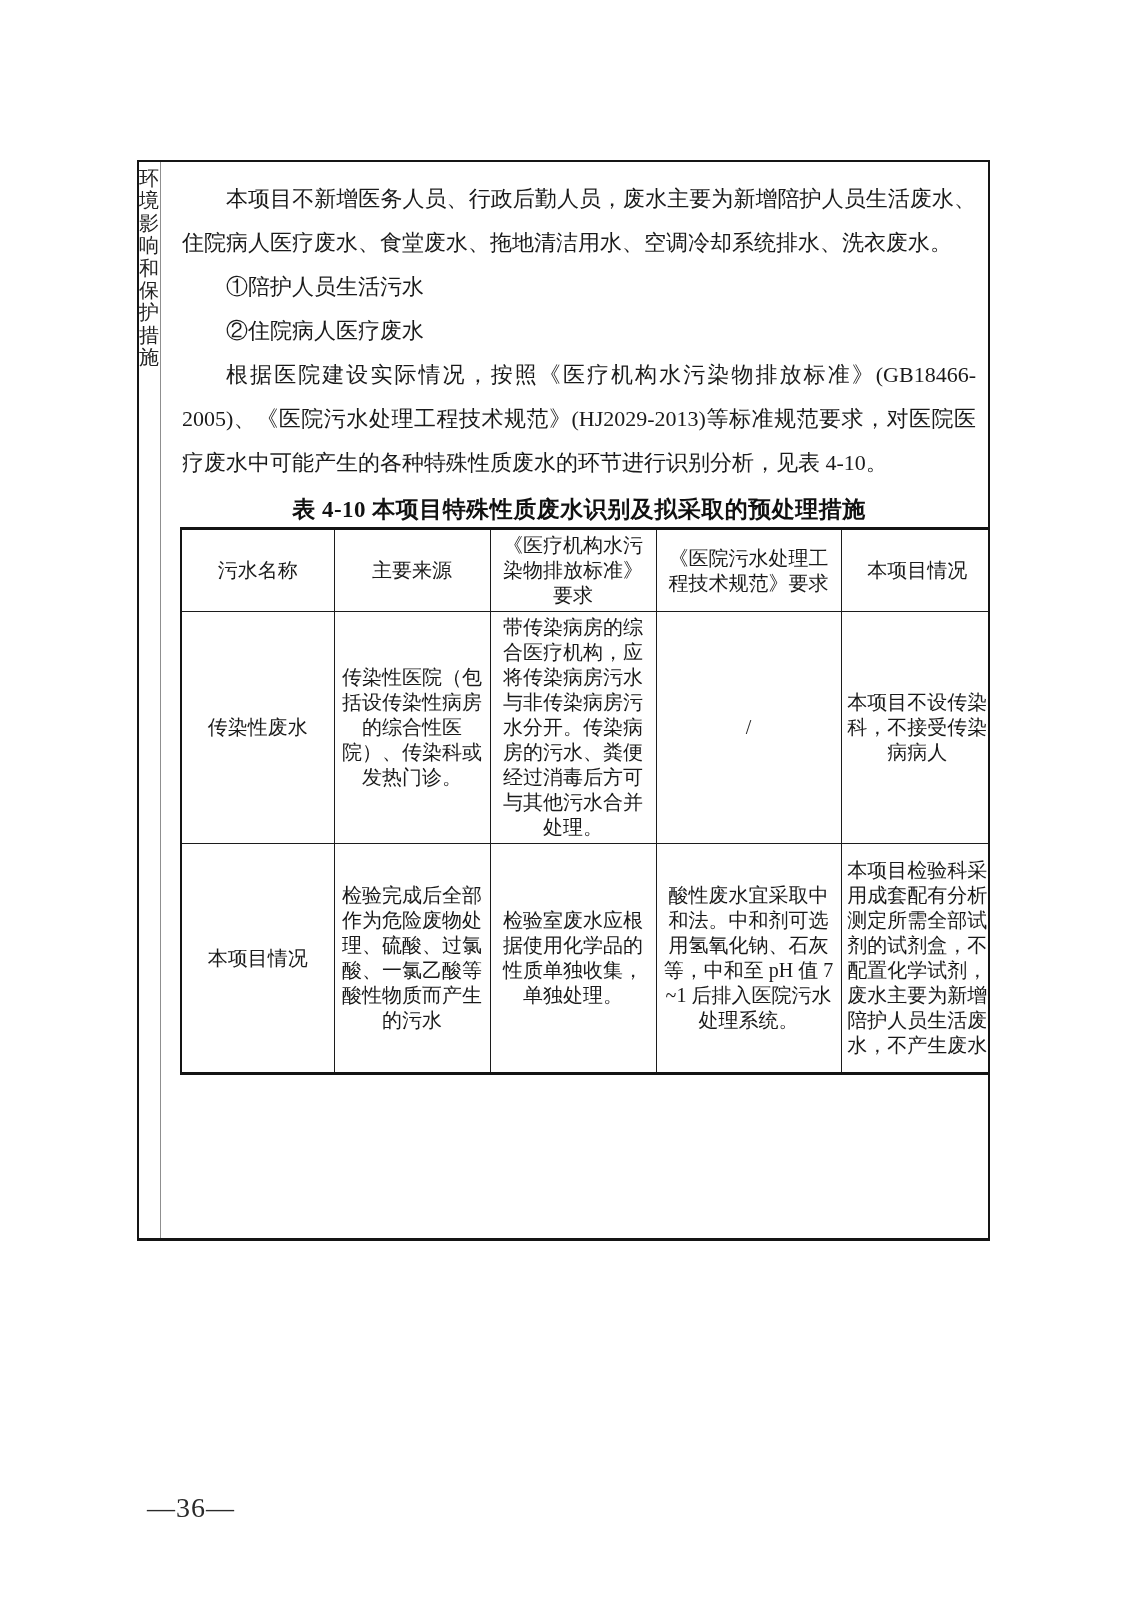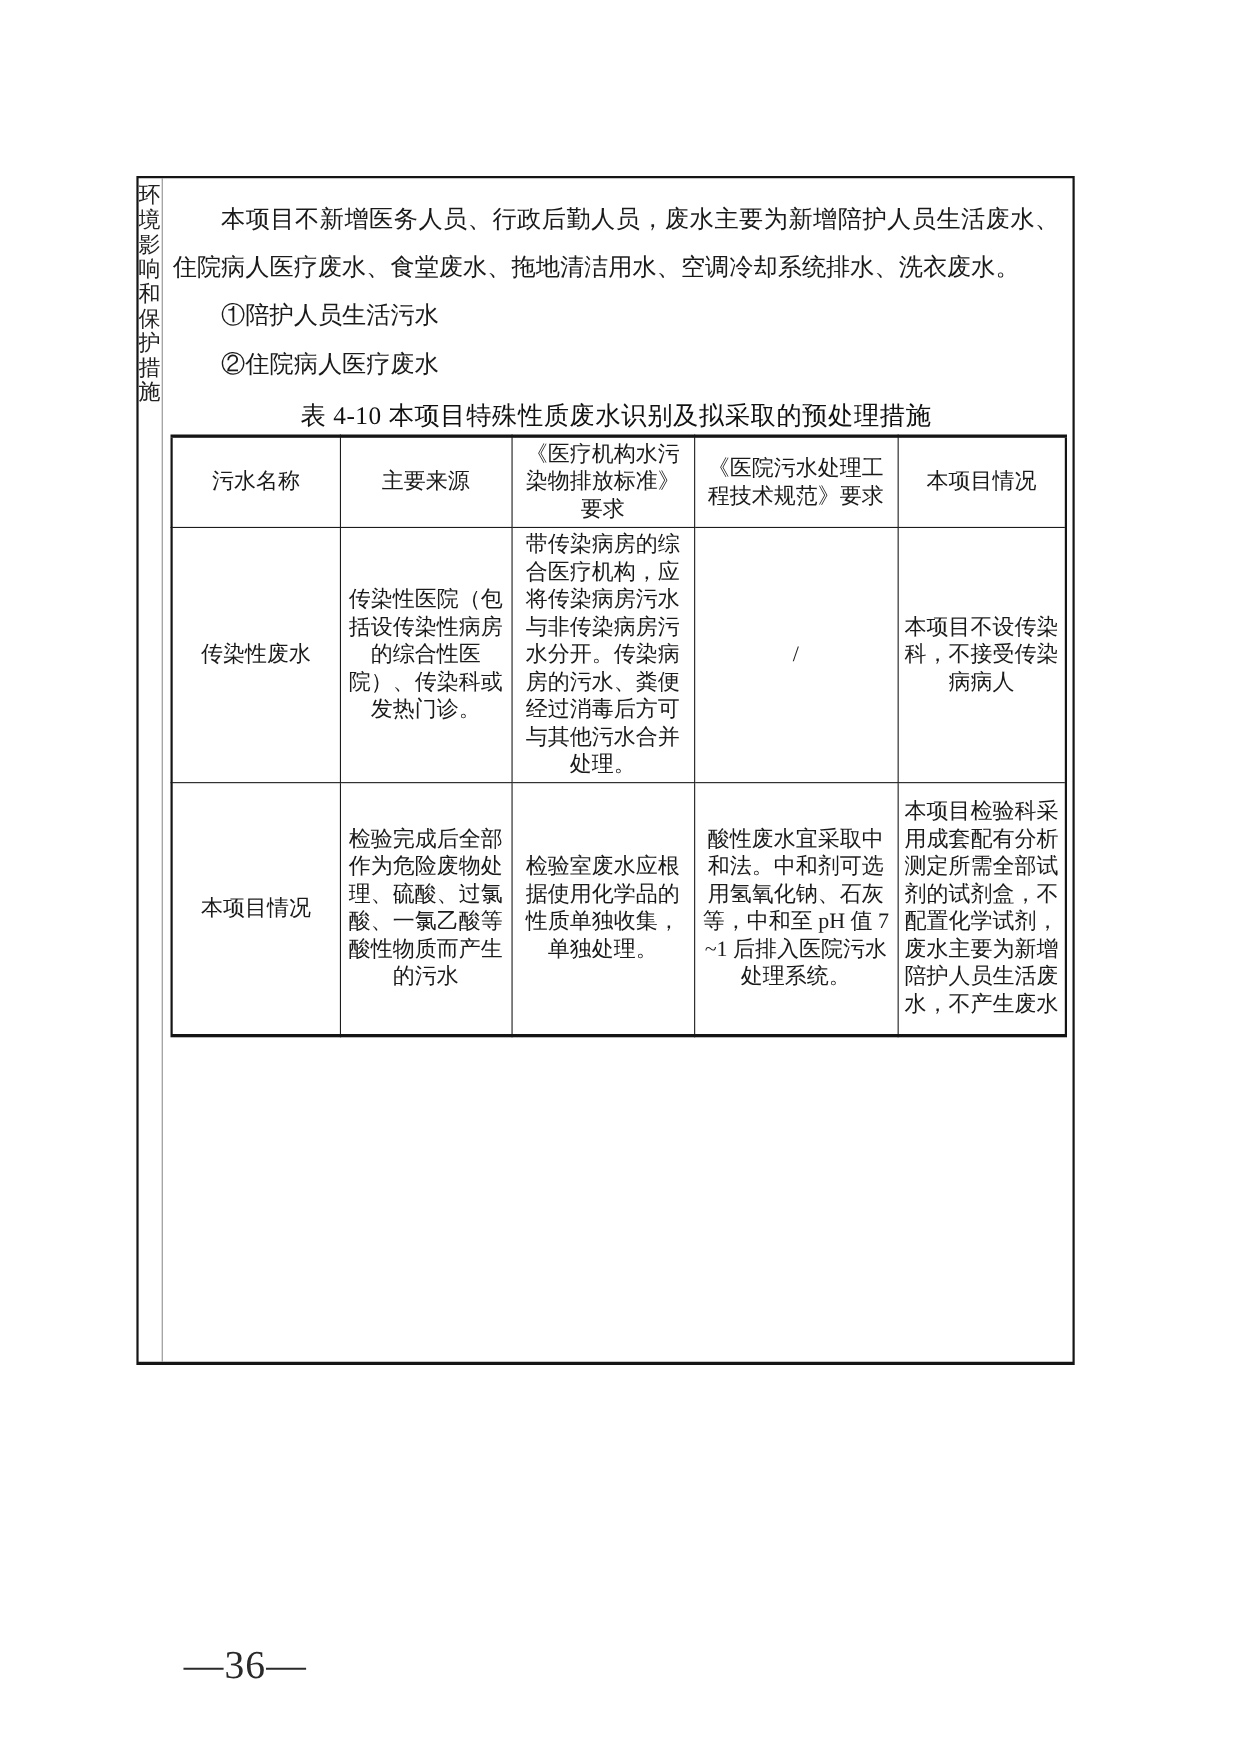--- a/index.html
+++ b/index.html
@@ -2,72 +2,73 @@
 <html><head>
 <meta charset="utf-8">
 <style>
   html,body{margin:0;padding:0;}
   body{
     width:1131px;height:1600px;background:#ffffff;position:relative;
     font-family:"Liberation Serif","DejaVu Serif",serif;color:#1a1a1a;
     overflow:hidden;
   }
   .frame{
-    position:absolute;left:124px;top:160px;width:853px;min-height:1081px;
+    position:absolute;left:137px;top:160px;width:853px;min-height:1081px;
     border:2px solid #151515;border-bottom-width:3px;box-sizing:border-box;
-    display:flex;background:#fff;
+    display:flex;background:#fff;gap:12px;
   }
   .sidebar{
     width:21px;border-right:1px solid #8f8f8f;box-sizing:content-box;
     padding-top:5px;overflow:hidden;flex:0 0 auto;
   }
   .sidebar-label{
     display:block;width:21px;font-size:20px;line-height:22.4px;
     word-break:break-all;letter-spacing:0;color:#222;
   }
   .main{
     flex:1;padding:15px 12px 0 9px;overflow:hidden;
   }
   p.body-para{
     margin:0;font-size:22px;line-height:44px;text-align:justify;
     text-indent:2em;letter-spacing:0;
   }
   .table-title{
-    font-weight:400;font-size:23px;line-height:34px;text-align:center;
+    font-weight:700;font-size:23px;line-height:34px;text-align:center;
     margin:8px 0 0 0;letter-spacing:0.5px;color:#111;
   }
   table.wastewater{
     border-collapse:collapse;table-layout:fixed;width:813px;
     margin-left:-2px;border:2px solid #141414;border-top-width:3px;
     border-bottom-width:3px;
   }
   table.wastewater td{
     border:1px solid #1c1c1c;font-size:20px;line-height:25px;
     text-align:center;vertical-align:middle;padding:3px 4px;color:#1a1a1a;
     word-break:break-all;
   }
   tr.hdr td{height:69px;}
   tr.r1 td{height:222px;}
   tr.r2 td{height:222px;}
   .page-number{
-    position:absolute;left:147px;top:1492px;font-size:36px;
-    letter-spacing:1px;color:#2a2a2a;margin-left:20px;
+    position:absolute;left:147px;top:1492px;font-size:28px;
+    letter-spacing:1px;color:#2a2a2a;
   }
 </style>
 </head>
 <body>
 
 <div class="frame">
   <div class="sidebar">
     <span class="sidebar-label">环境影响和保护措施</span>
   </div>
   <div class="main">
     <p class="body-para">本项目不新增医务人员、行政后勤人员，废水主要为新增陪护人员生活废水、住院病人医疗废水、食堂废水、拖地清洁用水、空调冷却系统排水、洗衣废水。</p>
     <p class="body-para">①陪护人员生活污水</p>
     <p class="body-para">②住院病人医疗废水</p>
+    <p class="body-para">根据医院建设实际情况，按照《医疗机构水污染物排放标准》(GB18466-2005)、《医院污水处理工程技术规范》(HJ2029-2013)等标准规范要求，对医院医疗废水中可能产生的各种特殊性质废水的环节进行识别分析，见表 4-10。</p>
 
     <div class="table-title">表 4-10 本项目特殊性质废水识别及拟采取的预处理措施</div>
 
     <table class="wastewater">
       <colgroup>
         <col style="width:153px">
           <col style="width:156px">
           <col style="width:166px">
         <col style="width:185px">
           <col style="width:153px">

